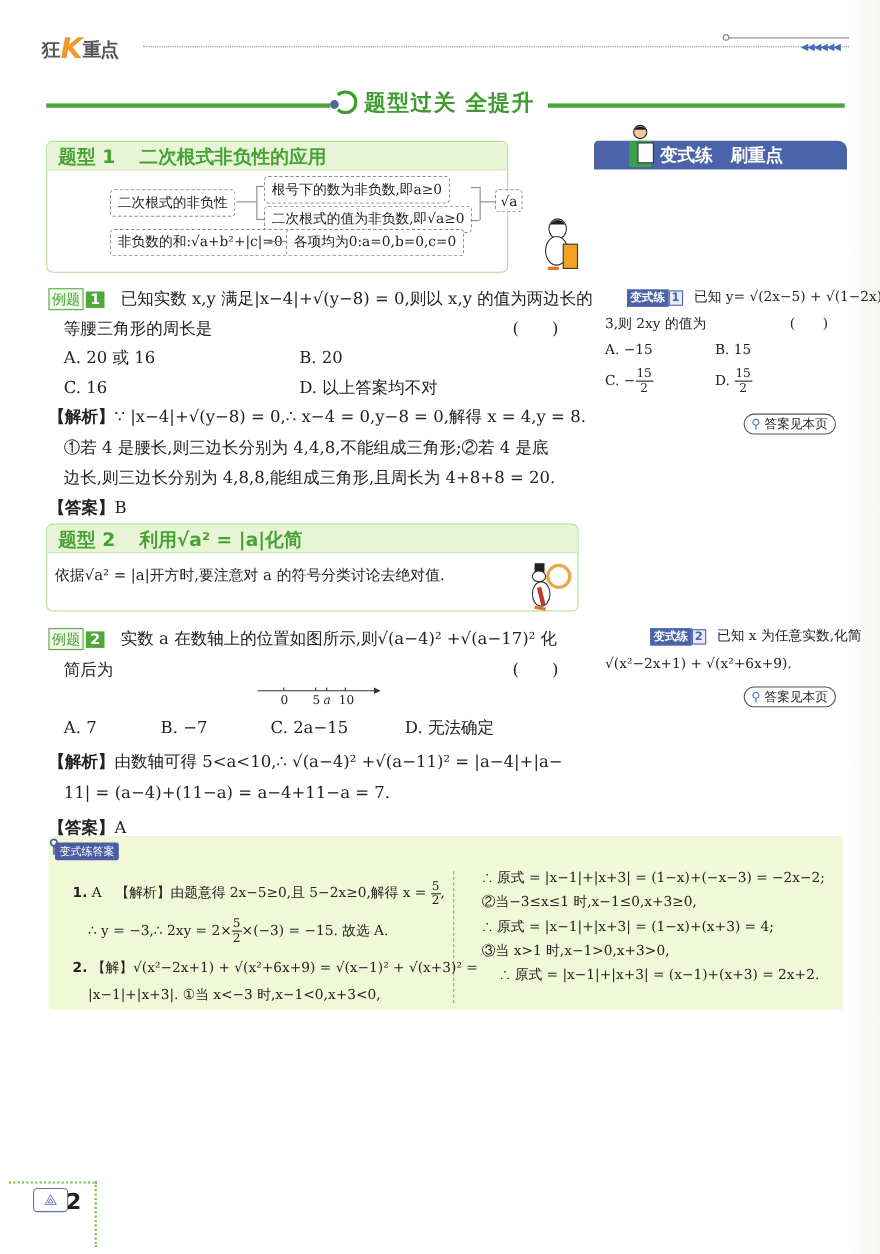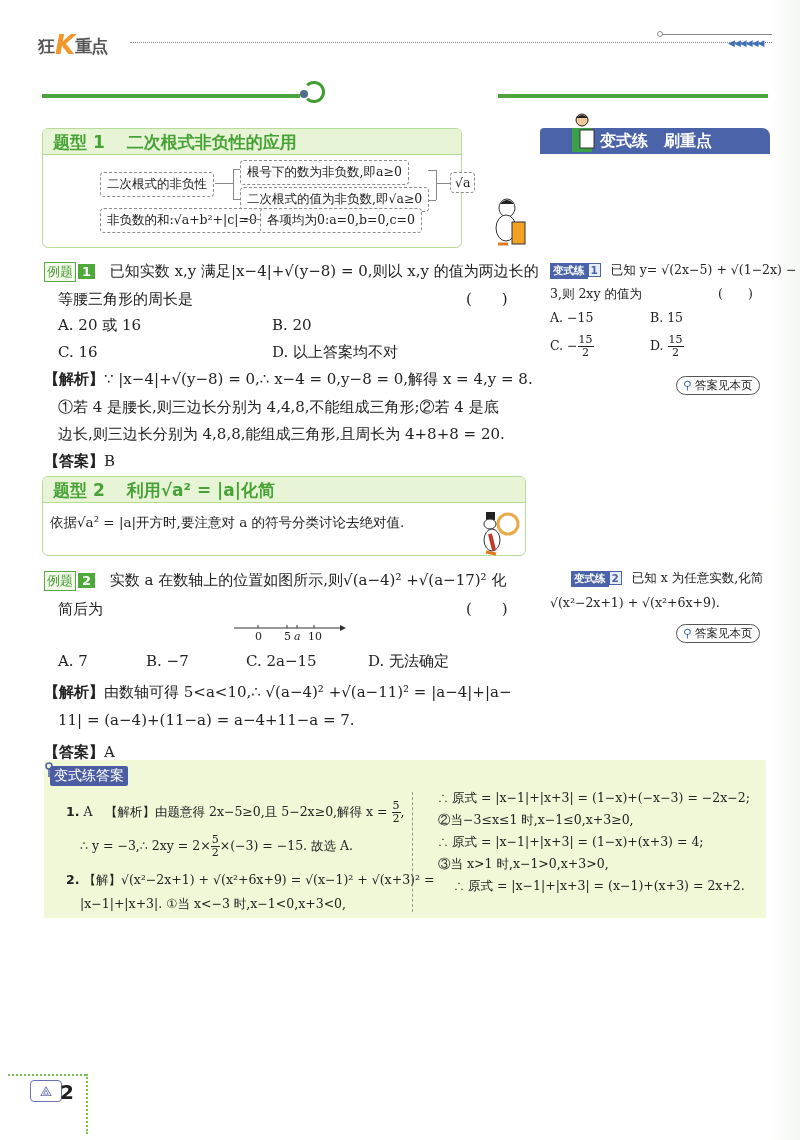--- a/index.html
+++ b/index.html
@@ -32,33 +32,33 @@
   .vconn { position: absolute; border-left: 1px solid #888; }
 
   
   .ex-tag { display: inline-block; border: 1px solid #5aa845; color: #4b9c36; font-family: "DejaVu Sans", sans-serif; font-size: 13px; padding: 0 2px; background: #f2faea; }
   .ex-num { display: inline-block; background: #4ea83a; color: #fff; font-family: "DejaVu Sans", sans-serif; font-weight: bold; font-size: 13px; padding: 0 4px; margin-left: 2px; }
   .line { position: absolute; white-space: nowrap; font-size: 15px; }
   .bold-bracket { font-family: "DejaVu Sans", sans-serif; font-weight: bold; }
 
   
   .rc-head { left: 540px; top: 128px; width: 230px; height: 26px; background: #4b63a8; border-radius: 4px 8px 0 0; color: #fff; font-family: "DejaVu Sans", sans-serif; font-weight: bold; font-size: 16px; padding: 3px 0 0 60px; }
-  .rc-tag { display: inline-block; background: #4b63a8; color: #fff; font-family: Liberation Serif, serif; font-size: 10.5px; font-weight: bold; padding: 1px 3px; }
+  .rc-tag { display: inline-block; background: #4b63a8; color: #fff; font-family: Liberation Serif, serif; font-size: 10.5px; font-weight: bold; padding: 1px 3px; margin-left: 20px; }
   .rc-num { display: inline-block; border: 1px solid #4b63a8; color: #4b63a8; font-family: "DejaVu Sans", sans-serif; font-size: 10.5px; font-weight: bold; padding: 0 2px; background: #e8ecf8; }
   .rc-line { position: absolute; font-size: 12.5px; white-space: nowrap; }
   .ans-btn { position: absolute; border: 1px solid #555; border-radius: 10px; font-family: "DejaVu Sans", sans-serif; font-size: 11.5px; padding: 1px 6px; background: #fff; }
   .ans-btn .key { color: #3f6fb5; font-weight: bold; }
 
   .frac { display: inline-block; vertical-align: middle; text-align: center; font-size: 11px; line-height: 12px; }
   .frac .n { display: block; border-bottom: 1px solid #222; padding: 0 1px; }
   .frac .d { display: block; }
 
   
   .ans-panel { left: 44px; top: 760px; width: 722px; height: 158px; background: #f0f8d8; border-radius: 2px; }
-  .ans-tag { left: 50px; top: 766px; background: #4b5ea3; color: #fff; font-family: "DejaVu Sans", sans-serif; font-size: 14px; padding: 1px 4px; border-radius: 2px; }
+  .ans-tag { left: 50px; top: 766px; background: #4b5ea3; color: #fff; font-family: "DejaVu Sans", sans-serif; font-size: 10px; padding: 1px 4px; border-radius: 2px; }
   .ans-divider { left: 412px; top: 792px; height: 120px; border-left: 1px dashed #999; }
   .al { position: absolute; font-size: 12.5px; white-space: nowrap; }
 
   
   .pg-dots-h { left: 8px; top: 1074px; width: 78px; border-top: 2px dotted #7cc04f; }
   .pg-dots-v { left: 86px; top: 1074px; height: 60px; border-left: 2px dotted #7cc04f; }
   .pg-icon { left: 30px; top: 1080px; width: 32px; height: 22px; border: 1px solid #6b6fb3; border-radius: 4px; color: #6b6fb3; font-size: 14px; text-align: center; line-height: 20px; font-family: "DejaVu Sans", sans-serif; }
   .pg-num { left: 60px; top: 1080px; font-size: 20px; font-weight: bold; font-family: "DejaVu Sans", sans-serif; color: #222; }
 
   .right-edge { left: 770px; top: 0; width: 30px; height: 1140px; background: linear-gradient(90deg, #ffffff, #f4f6f2); }
@@ -72,21 +72,21 @@
   <span>狂</span><span class="k">K</span><span>重点</span>
 </div>
 <div class="abs dots-line"></div>
 <div class="abs tick-line"></div>
 <div class="abs tick-circle"></div>
 <div class="abs arrows">◀◀◀◀◀◀</div>
 
 <div class="abs banner-line" style="left:42px;width:258px;"></div>
 <div class="abs banner-line" style="left:498px;width:270px;"></div>
 <div class="abs banner-title">
-  <span class="banner-icon"></span>
+  <span class="banner-icon"></span><span>题型过关 全提升</span>
 </div>
 
 <div class="abs type-box" style="left:42px;top:128px;width:420px;height:120px;">
   <div class="type-head">
     <span class="num">题型 1</span><span>二次根式非负性的应用</span>
   </div>
 </div>
 <div class="node" style="left:100px;top:172px;">二次根式的非负性</div>
 <div class="conn" style="left:215px;top:183px;width:18px;"></div>
 <div class="vconn" style="left:233px;top:169px;height:30px;"></div>

